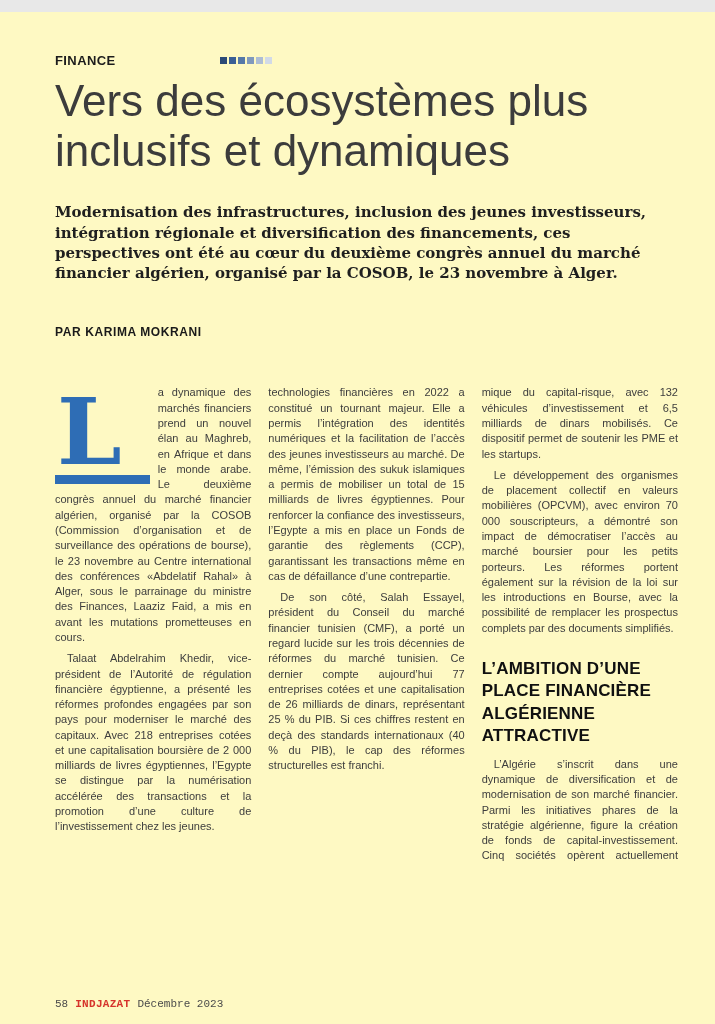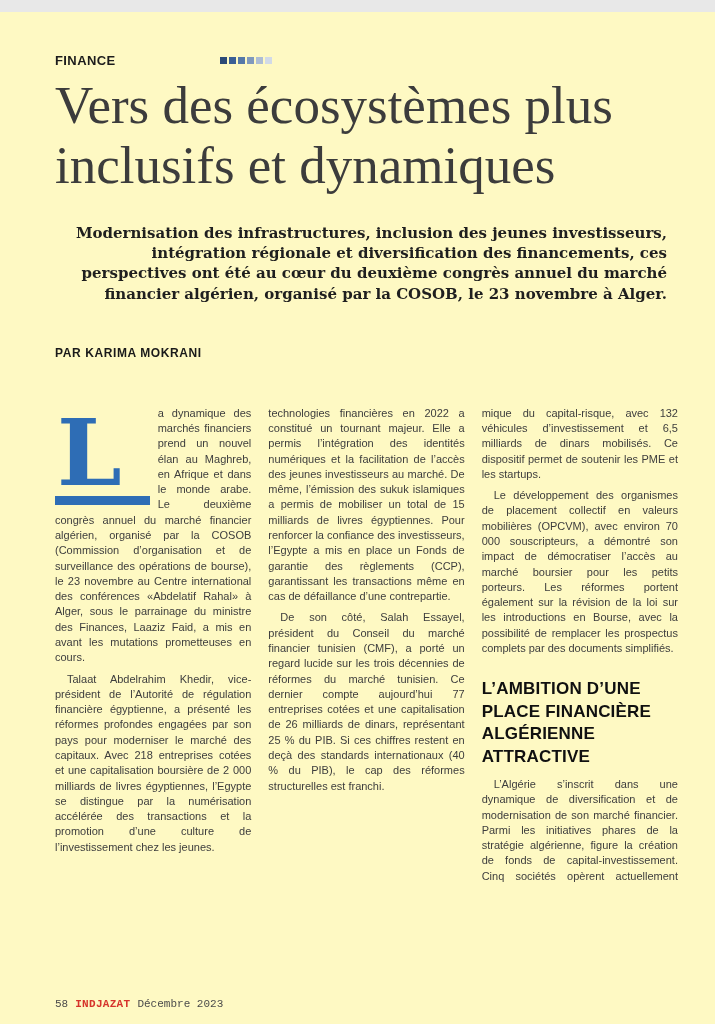--- a/index.html
+++ b/index.html
@@ -26,34 +26,33 @@
     margin: 20px 0 0 0;
     font-family: "DejaVu Serif", serif;
     font-weight: bold;
     font-size: 25px; line-height: 1.27;
     color: #2e6db5;
     letter-spacing: 0.2px;
   }
   
   .title {
     margin: 8px 0 0 0;
-    font-family: Liberation Serif, serif;
+    font-family: Liberation Sans, sans-serif;
     font-weight: normal;
-    font-size: 53px; line-height: 1.13;
+    font-size: 44px; line-height: 1.13;
     color: #3c3c3c;
   }
   
   .standfirst {
     margin: 27px 0 0 0;
     font-family: "DejaVu Serif", serif;
     font-weight: bold;
     font-size: 15px; line-height: 1.35;
     color: #1f1f1f;
     max-width: 612px;
-    text-align: right;
   }
   
   .byline {
     margin-top: 42px;
     font-size: 12px; font-weight: bold;
     letter-spacing: 0.6px;
     color: #1a1a1a;
   }
   
   .columns {

